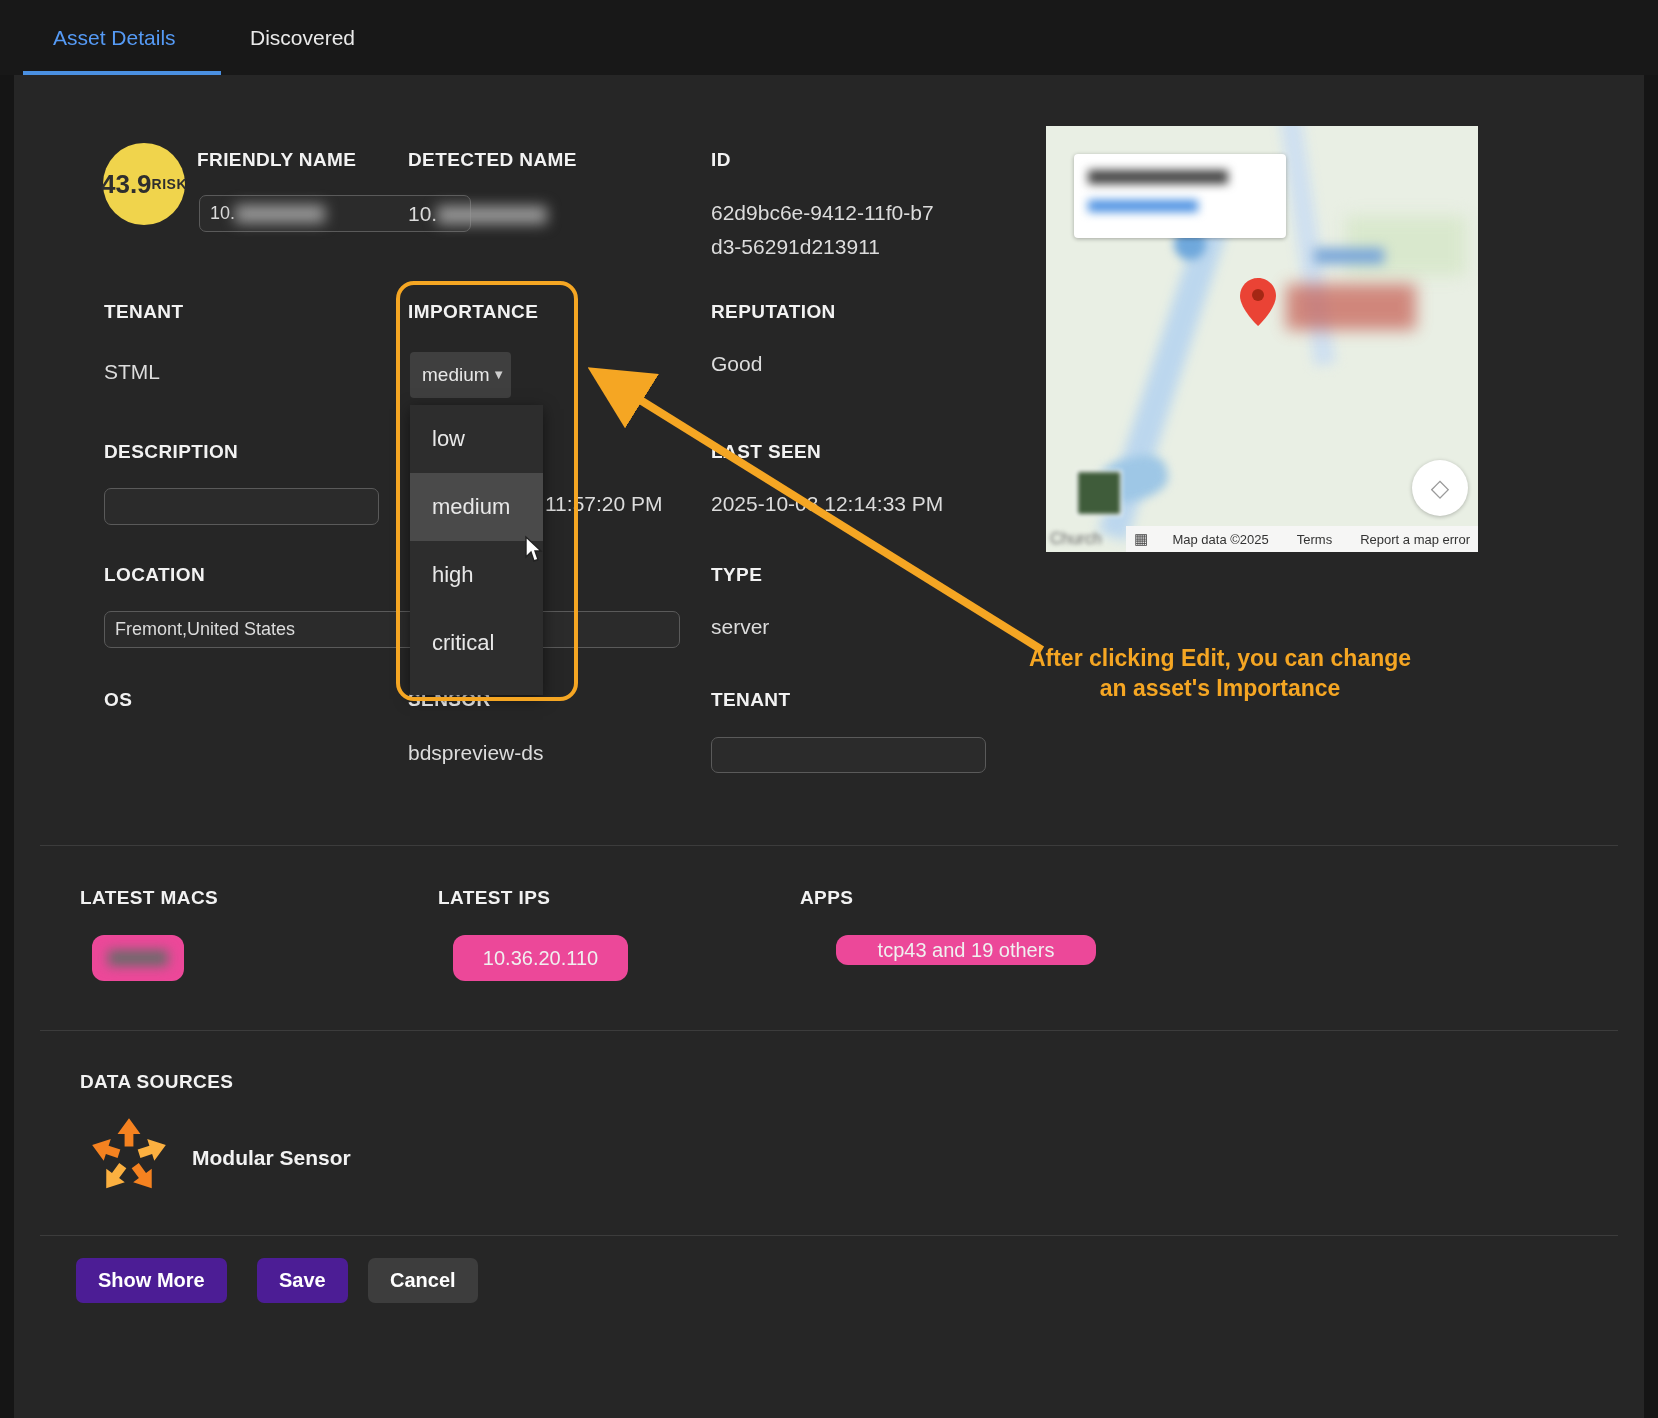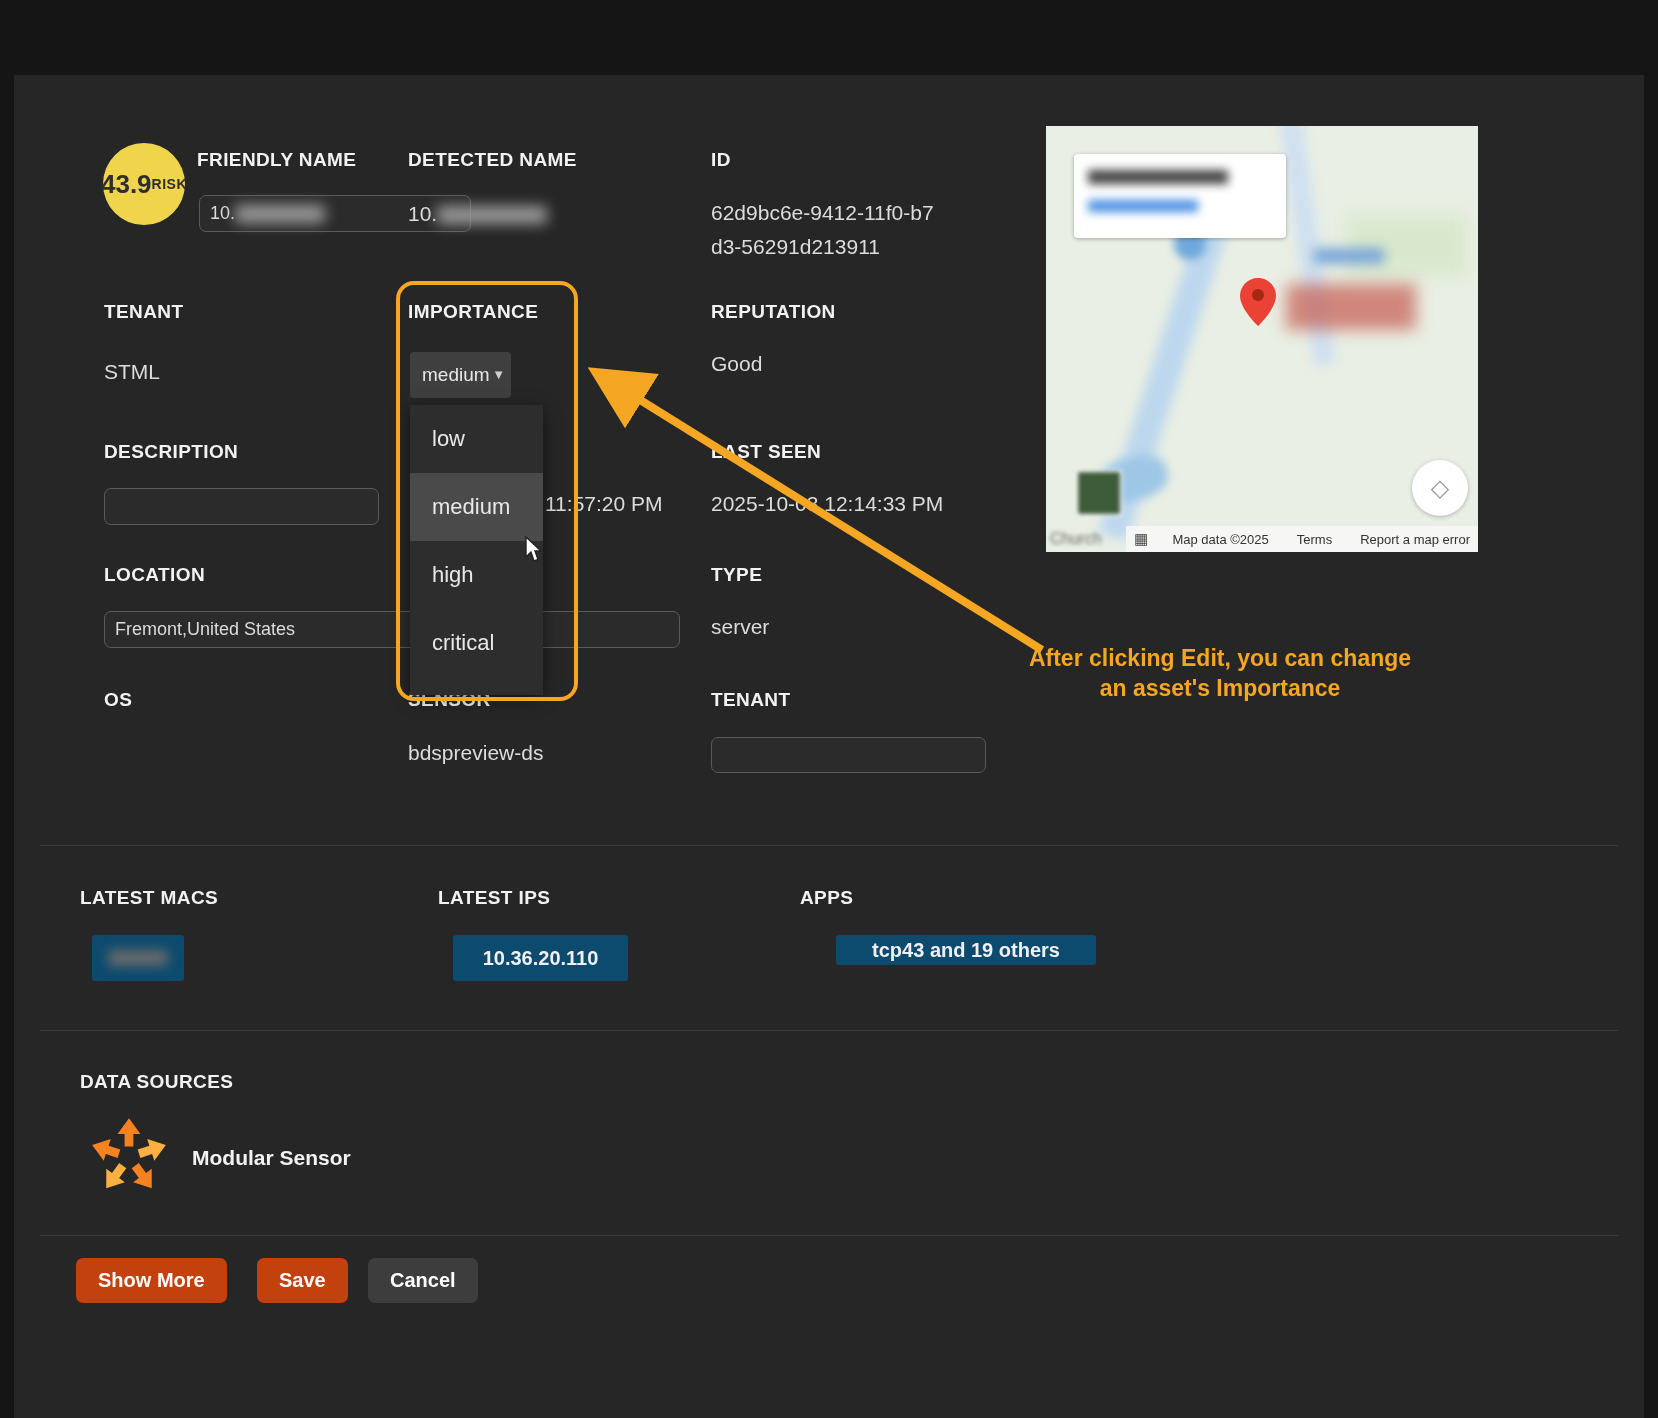--- a/index.html
+++ b/index.html
@@ -43,34 +43,43 @@
   .map-attr { position:absolute; left:80px; bottom:0; right:0; height:26px; background:rgba(246,246,246,.92); display:flex; align-items:center; justify-content:flex-end; gap:28px; padding-right:8px; font-size:13px; color:#333; z-index:4; }
   .map-church { position:absolute; left:4px; bottom:4px; font-size:16px; color:#666; filter:blur(2px); z-index:4; }
   .map-kbd-icon { position:absolute; left:88px; bottom:4px; font-size:15px; color:#444; z-index:5; }
 
   
   .annotation-text { position:absolute; left:1020px; top:643px; width:400px; text-align:center; font-size:23px; font-weight:700; color:#f5a623; line-height:30px; }
   .arrow-svg { position:absolute; left:560px; top:348px; z-index:6; pointer-events:none; }
 
   
   .divider { position:absolute; left:40px; right:40px; height:0; border-top:1px solid #3c3c3c; }
-  .chip-box { position:absolute; background:#0c4a6e; border-radius:3px; color:#f0f0f0; font-size:20px; font-weight:700; display:flex; align-items:center; justify-content:center; }
+  .chip-box { position:absolute; background:#ec4899; border-radius:12px; color:#f0f0f0; font-size:20px; font-weight:400; display:flex; align-items:center; justify-content:center; }
   .mac-blur { width:60px; height:16px; background:#6a6a6a; filter:blur(6px); border-radius:2px; }
 
   .btn { position:absolute; height:45px; border:none; border-radius:7px; font-size:20px; font-weight:600; color:#fff; cursor:pointer; font-family:"Liberation Sans", sans-serif; display:flex; align-items:center; justify-content:center; padding:0 22px; }
-  .btn-blue { background:#c2410c; }
+  .btn-blue { background:#4c1d95; }
   .btn-gray { background:#3d3d3d; }
 
   .src-name { position:absolute; left:192px; top:1146px; font-size:21px; font-weight:700; color:#f2f2f2; }
 </style>
 </head>
 <body>
 
 <div class="stage">
 
+  <div class="tabbar">
+    <div class="tab tab-active" style="left:53px;">
+      <span>Asset Details</span>
+    </div>
+    <div class="tab tab-inactive" style="left:250px;">
+      <span>Discovered</span>
+    </div>
+    <div class="tab-underline"></div>
+  </div>
 
   <div class="panel"></div>
 
   <div class="risk-circle">
     <div class="risk-score">43.9</div>
     <div class="risk-label">RISK</div>
   </div>
 
   <div class="label" style="left:197px; top:149px;">FRIENDLY NAME</div>
   <div class="input" style="left:199px; top:195px; width:272px; height:37px; line-height:35px;">

